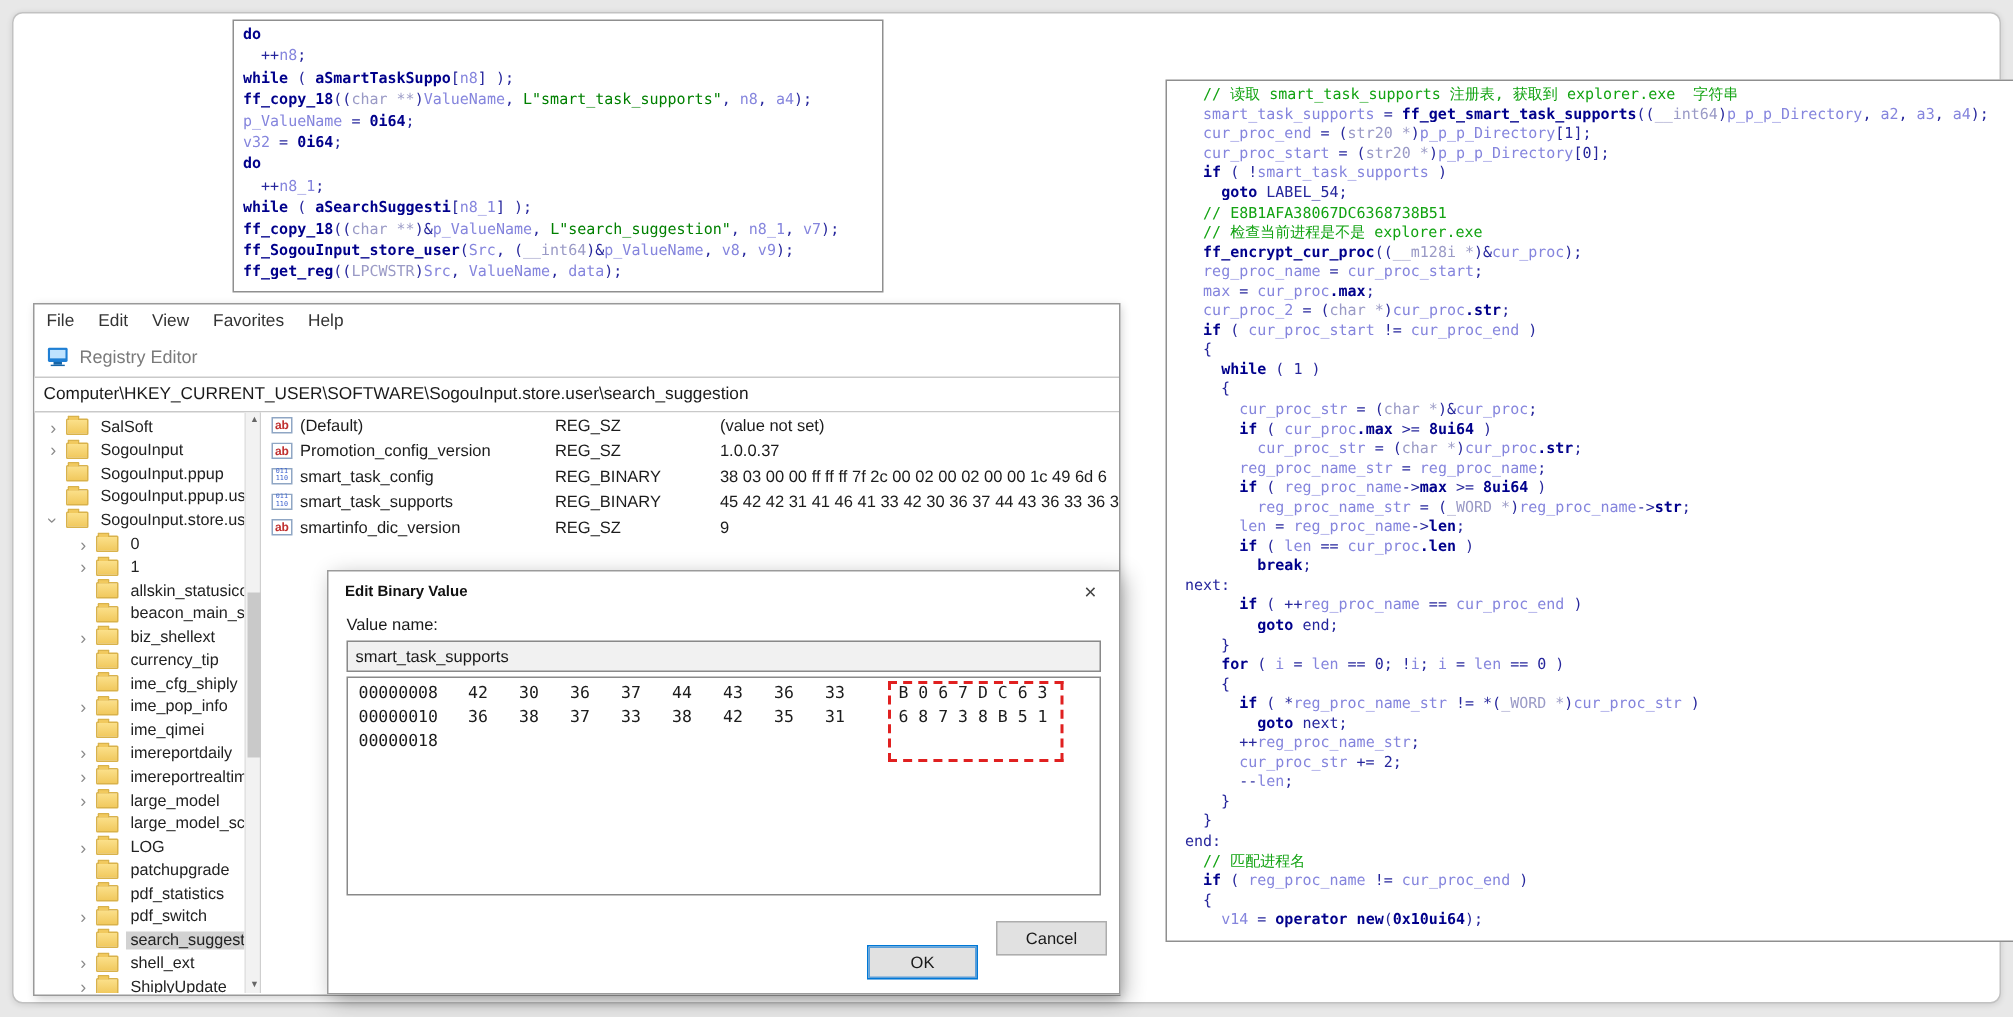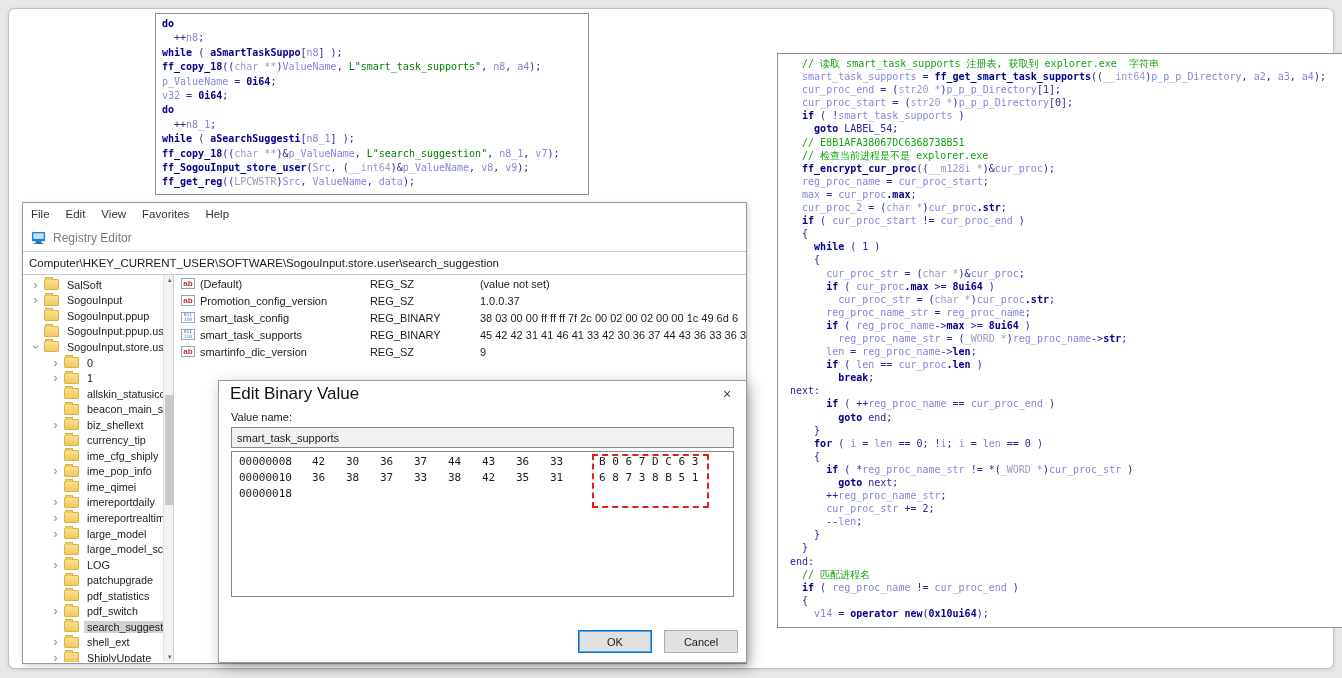--- a/index.html
+++ b/index.html
@@ -81,21 +81,21 @@
   }
   .ric.sz{color:#c03030;font-size:8px;line-height:8px;font-weight:bold;font-family:"Liberation Sans",sans-serif;}
   .ric.bin{color:#3a5fcd;font-size:4.5px;line-height:4.5px;font-family:"DejaVu Sans Mono",monospace;}
   .ric.bin i{font-style:normal;display:block;}
   
   #dialog{
     position:absolute;left:218px;top:380px;width:527px;height:281px;background:#fff;
     border:1px solid #9b9b9b;box-shadow:3px 4px 14px rgba(0,0,0,.3);
   }
   #dlg-titlebar{height:26px;display:flex;align-items:center;}
-  #dlg-title{font-size:17px;color:#111;padding-left:11px;flex:1;}
+  #dlg-title{font-size:10px;color:#111;padding-left:11px;flex:1;font-weight:bold;}
   #dlg-close{width:38px;height:26px;display:flex;align-items:center;justify-content:center;color:#444;font-size:14px;}
   #dlg-body{padding:4px 12px 0 12px;position:relative;}
   .dlg-label{font-size:11px;color:#1a1a1a;}
   #value-name-input{
     margin-top:4px;width:100%;box-sizing:border-box;height:21px;border:1px solid #898989;background:#f1f1f1;
     font-size:11px;color:#1a1a1a;padding:0 5px;font-family:"Liberation Sans",sans-serif;
   }
   #data-row{margin-top:10px;display:flex;justify-content:space-between;align-items:flex-end;}
   #annotation{color:#e02020;font-weight:bold;font-size:12px;background:#fdeeee;padding:0 2px;}
   #hexbox{
@@ -106,21 +106,21 @@
   .haddr{position:absolute;left:7px;top:0;}
   .caret{position:absolute;left:76px;top:1px;width:1px;height:13px;background:#333;}
   .hbyte{display:inline-block;width:34px;}
   .hascii{position:absolute;left:367px;top:0;}
   #dash-overlay{position:absolute;left:360px;top:2px;width:113px;height:50px;border:2px dashed #e02020;}
   #dlg-buttons{position:absolute;bottom:9px;right:8px;display:flex;gap:12px;}
   .btn{
     width:72px;height:21px;font-size:11px;color:#1a1a1a;background:#e1e1e1;border:1px solid #adadad;
     display:flex;align-items:center;justify-content:center;font-family:"Liberation Sans",sans-serif;
   }
-  .btn.default{border-color:#0078d7;box-shadow:inset 0 0 0 1px #5e9fd9;}
+  .btn.default{border-color:#0078d7;box-shadow:inset 0 0 0 1px #5e9fd9;margin-top:16px;}
 </style>
 </head>
 <body>
 
 <div class="panel"></div>
 
 <div id="codebox1" class="codebox"><div class="cl"><span class="tk-k">do</span></div><div class="cl"><span class="tk-d">  ++</span><span class="tk-v">n8</span><span class="tk-d">;</span></div><div class="cl"><span class="tk-k">while</span><span class="tk-d"> ( </span><span class="tk-k">aSmartTaskSuppo</span><span class="tk-d">[</span><span class="tk-v">n8</span><span class="tk-d">] );</span></div><div class="cl"><span class="tk-k">ff_copy_18</span><span class="tk-d">((</span><span class="tk-t">char **</span><span class="tk-d">)</span><span class="tk-v">ValueName</span><span class="tk-d">, </span><span class="tk-s">L"smart_task_supports"</span><span class="tk-d">, </span><span class="tk-v">n8</span><span class="tk-d">, </span><span class="tk-v">a4</span><span class="tk-d">);</span></div><div class="cl"><span class="tk-v">p_ValueName</span><span class="tk-d"> = </span><span class="tk-n">0i64</span><span class="tk-d">;</span></div><div class="cl"><span class="tk-v">v32</span><span class="tk-d"> = </span><span class="tk-n">0i64</span><span class="tk-d">;</span></div><div class="cl"><span class="tk-k">do</span></div><div class="cl"><span class="tk-d">  ++</span><span class="tk-v">n8_1</span><span class="tk-d">;</span></div><div class="cl"><span class="tk-k">while</span><span class="tk-d"> ( </span><span class="tk-k">aSearchSuggesti</span><span class="tk-d">[</span><span class="tk-v">n8_1</span><span class="tk-d">] );</span></div><div class="cl"><span class="tk-k">ff_copy_18</span><span class="tk-d">((</span><span class="tk-t">char **</span><span class="tk-d">)&amp;</span><span class="tk-v">p_ValueName</span><span class="tk-d">, </span><span class="tk-s">L"search_suggestion"</span><span class="tk-d">, </span><span class="tk-v">n8_1</span><span class="tk-d">, </span><span class="tk-v">v7</span><span class="tk-d">);</span></div><div class="cl"><span class="tk-k">ff_SogouInput_store_user</span><span class="tk-d">(</span><span class="tk-v">Src</span><span class="tk-d">, (</span><span class="tk-t">__int64</span><span class="tk-d">)&amp;</span><span class="tk-v">p_ValueName</span><span class="tk-d">, </span><span class="tk-v">v8</span><span class="tk-d">, </span><span class="tk-v">v9</span><span class="tk-d">);</span></div><div class="cl"><span class="tk-k">ff_get_reg</span><span class="tk-d">((</span><span class="tk-t">LPCWSTR</span><span class="tk-d">)</span><span class="tk-v">Src</span><span class="tk-d">, </span><span class="tk-v">ValueName</span><span class="tk-d">, </span><span class="tk-v">data</span><span class="tk-d">);</span></div></div>
 
 <div id="codebox2" class="codebox"><div class="cl"><span class="tk-c">  // 读取 smart_task_supports 注册表, 获取到 explorer.exe  字符串</span></div><div class="cl"><span class="tk-d">  </span><span class="tk-v">smart_task_supports</span><span class="tk-d"> = </span><span class="tk-k">ff_get_smart_task_supports</span><span class="tk-d">((</span><span class="tk-t">__int64</span><span class="tk-d">)</span><span class="tk-v">p_p_p_Directory</span><span class="tk-d">, </span><span class="tk-v">a2</span><span class="tk-d">, </span><span class="tk-v">a3</span><span class="tk-d">, </span><span class="tk-v">a4</span><span class="tk-d">);</span></div><div class="cl"><span class="tk-d">  </span><span class="tk-v">cur_proc_end</span><span class="tk-d"> = (</span><span class="tk-t">str20 *</span><span class="tk-d">)</span><span class="tk-v">p_p_p_Directory</span><span class="tk-d">[1];</span></div><div class="cl"><span class="tk-d">  </span><span class="tk-v">cur_proc_start</span><span class="tk-d"> = (</span><span class="tk-t">str20 *</span><span class="tk-d">)</span><span class="tk-v">p_p_p_Directory</span><span class="tk-d">[0];</span></div><div class="cl"><span class="tk-d">  </span><span class="tk-k">if</span><span class="tk-d"> ( !</span><span class="tk-v">smart_task_supports</span><span class="tk-d"> )</span></div><div class="cl"><span class="tk-d">    </span><span class="tk-k">goto</span><span class="tk-d"> LABEL_54;</span></div><div class="cl"><span class="tk-c">  // E8B1AFA38067DC6368738B51</span></div><div class="cl"><span class="tk-c">  // 检查当前进程是不是 explorer.exe</span></div><div class="cl"><span class="tk-d">  </span><span class="tk-k">ff_encrypt_cur_proc</span><span class="tk-d">((</span><span class="tk-t">__m128i *</span><span class="tk-d">)&amp;</span><span class="tk-v">cur_proc</span><span class="tk-d">);</span></div><div class="cl"><span class="tk-d">  </span><span class="tk-v">reg_proc_name</span><span class="tk-d"> = </span><span class="tk-v">cur_proc_start</span><span class="tk-d">;</span></div><div class="cl"><span class="tk-d">  </span><span class="tk-v">max</span><span class="tk-d"> = </span><span class="tk-v">cur_proc</span><span class="tk-k">.max</span><span class="tk-d">;</span></div><div class="cl"><span class="tk-d">  </span><span class="tk-v">cur_proc_2</span><span class="tk-d"> = (</span><span class="tk-t">char *</span><span class="tk-d">)</span><span class="tk-v">cur_proc</span><span class="tk-k">.str</span><span class="tk-d">;</span></div><div class="cl"><span class="tk-d">  </span><span class="tk-k">if</span><span class="tk-d"> ( </span><span class="tk-v">cur_proc_start</span><span class="tk-d"> != </span><span class="tk-v">cur_proc_end</span><span class="tk-d"> )</span></div><div class="cl"><span class="tk-d">  {</span></div><div class="cl"><span class="tk-d">    </span><span class="tk-k">while</span><span class="tk-d"> ( 1 )</span></div><div class="cl"><span class="tk-d">    {</span></div><div class="cl"><span class="tk-d">      </span><span class="tk-v">cur_proc_str</span><span class="tk-d"> = (</span><span class="tk-t">char *</span><span class="tk-d">)&amp;</span><span class="tk-v">cur_proc</span><span class="tk-d">;</span></div><div class="cl"><span class="tk-d">      </span><span class="tk-k">if</span><span class="tk-d"> ( </span><span class="tk-v">cur_proc</span><span class="tk-k">.max</span><span class="tk-d"> &gt;= </span><span class="tk-n">8ui64</span><span class="tk-d"> )</span></div><div class="cl"><span class="tk-d">        </span><span class="tk-v">cur_proc_str</span><span class="tk-d"> = (</span><span class="tk-t">char *</span><span class="tk-d">)</span><span class="tk-v">cur_proc</span><span class="tk-k">.str</span><span class="tk-d">;</span></div><div class="cl"><span class="tk-d">      </span><span class="tk-v">reg_proc_name_str</span><span class="tk-d"> = </span><span class="tk-v">reg_proc_name</span><span class="tk-d">;</span></div><div class="cl"><span class="tk-d">      </span><span class="tk-k">if</span><span class="tk-d"> ( </span><span class="tk-v">reg_proc_name</span><span class="tk-d">-&gt;</span><span class="tk-k">max</span><span class="tk-d"> &gt;= </span><span class="tk-n">8ui64</span><span class="tk-d"> )</span></div><div class="cl"><span class="tk-d">        </span><span class="tk-v">reg_proc_name_str</span><span class="tk-d"> = (</span><span class="tk-t">_WORD *</span><span class="tk-d">)</span><span class="tk-v">reg_proc_name</span><span class="tk-d">-&gt;</span><span class="tk-k">str</span><span class="tk-d">;</span></div><div class="cl"><span class="tk-d">      </span><span class="tk-v">len</span><span class="tk-d"> = </span><span class="tk-v">reg_proc_name</span><span class="tk-d">-&gt;</span><span class="tk-k">len</span><span class="tk-d">;</span></div><div class="cl"><span class="tk-d">      </span><span class="tk-k">if</span><span class="tk-d"> ( </span><span class="tk-v">len</span><span class="tk-d"> == </span><span class="tk-v">cur_proc</span><span class="tk-k">.len</span><span class="tk-d"> )</span></div><div class="cl"><span class="tk-d">        </span><span class="tk-k">break</span><span class="tk-d">;</span></div><div class="cl"><span class="tk-d">next:</span></div><div class="cl"><span class="tk-d">      </span><span class="tk-k">if</span><span class="tk-d"> ( ++</span><span class="tk-v">reg_proc_name</span><span class="tk-d"> == </span><span class="tk-v">cur_proc_end</span><span class="tk-d"> )</span></div><div class="cl"><span class="tk-d">        </span><span class="tk-k">goto</span><span class="tk-d"> end;</span></div><div class="cl"><span class="tk-d">    }</span></div><div class="cl"><span class="tk-d">    </span><span class="tk-k">for</span><span class="tk-d"> ( </span><span class="tk-v">i</span><span class="tk-d"> = </span><span class="tk-v">len</span><span class="tk-d"> == 0; !</span><span class="tk-v">i</span><span class="tk-d">; </span><span class="tk-v">i</span><span class="tk-d"> = </span><span class="tk-v">len</span><span class="tk-d"> == 0 )</span></div><div class="cl"><span class="tk-d">    {</span></div><div class="cl"><span class="tk-d">      </span><span class="tk-k">if</span><span class="tk-d"> ( *</span><span class="tk-v">reg_proc_name_str</span><span class="tk-d"> != *(</span><span class="tk-t">_WORD *</span><span class="tk-d">)</span><span class="tk-v">cur_proc_str</span><span class="tk-d"> )</span></div><div class="cl"><span class="tk-d">        </span><span class="tk-k">goto</span><span class="tk-d"> next;</span></div><div class="cl"><span class="tk-d">      ++</span><span class="tk-v">reg_proc_name_str</span><span class="tk-d">;</span></div><div class="cl"><span class="tk-d">      </span><span class="tk-v">cur_proc_str</span><span class="tk-d"> += 2;</span></div><div class="cl"><span class="tk-d">      --</span><span class="tk-v">len</span><span class="tk-d">;</span></div><div class="cl"><span class="tk-d">    }</span></div><div class="cl"><span class="tk-d">  }</span></div><div class="cl"><span class="tk-d">end:</span></div><div class="cl"><span class="tk-c">  // 匹配进程名</span></div><div class="cl"><span class="tk-d">  </span><span class="tk-k">if</span><span class="tk-d"> ( </span><span class="tk-v">reg_proc_name</span><span class="tk-d"> != </span><span class="tk-v">cur_proc_end</span><span class="tk-d"> )</span></div><div class="cl"><span class="tk-d">  {</span></div><div class="cl"><span class="tk-d">    </span><span class="tk-v">v14</span><span class="tk-d"> = </span><span class="tk-k">operator new</span><span class="tk-d">(</span><span class="tk-n">0x10ui64</span><span class="tk-d">);</span></div></div>
 

